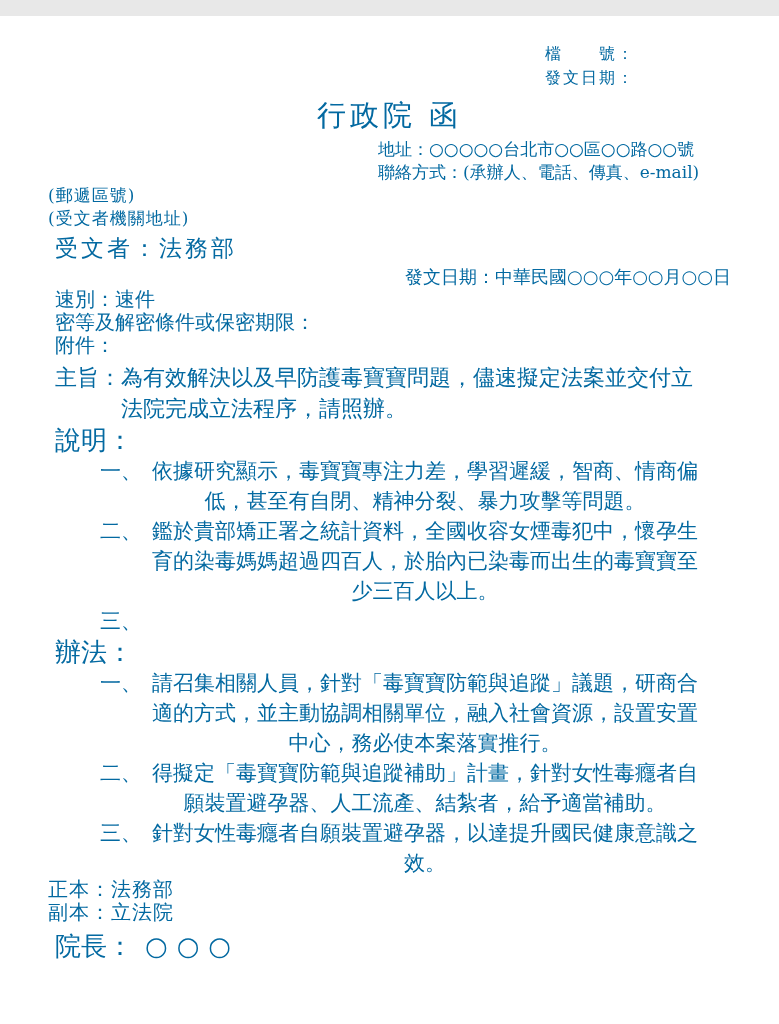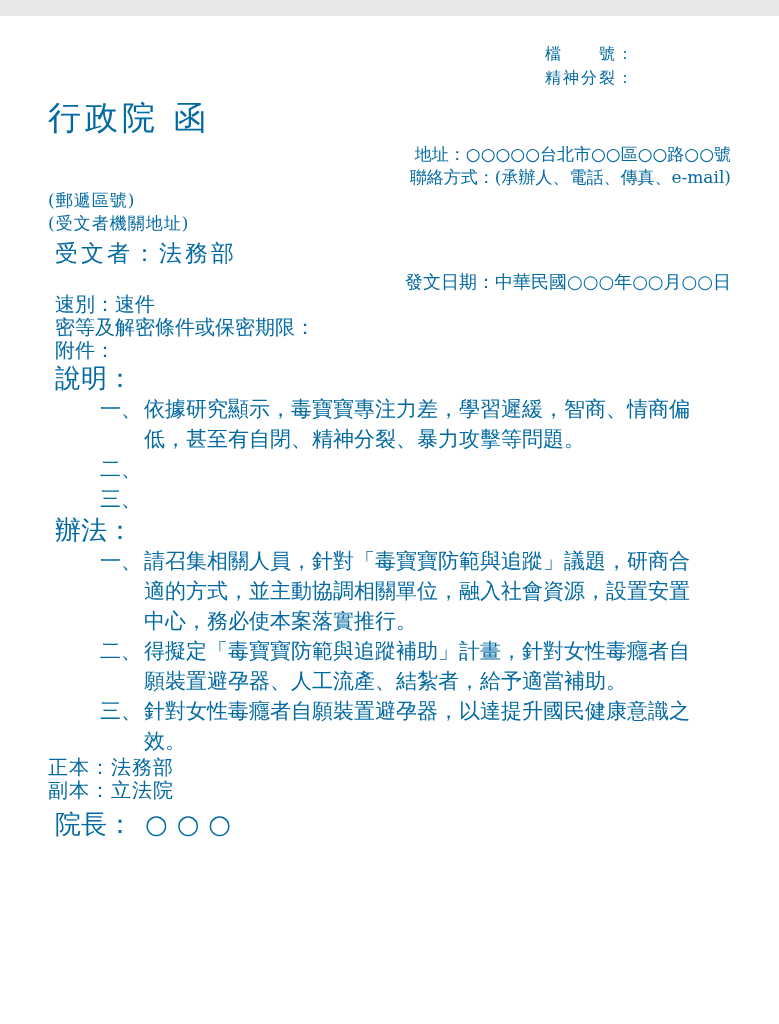--- a/index.html
+++ b/index.html
@@ -24,30 +24,30 @@
     width: fit-content;
     margin-left: auto;
     margin-right: 96px;
     font-size: 16px;
     line-height: 24px;
     letter-spacing: 2px;
   }
   
   .doc-title {
     margin: 6px 0 2px 0;
-    font-size: 33px;
+    text-align: center;
+    font-size: 29px;
     font-weight: normal;
     letter-spacing: 4px;
   }
   
   .sender-block {
     margin-left: 330px;
     font-size: 17px;
     line-height: 23px;
-    text-align: right;
   }
   
   .paren-line {
     font-size: 17px;
     line-height: 23px;
     letter-spacing: 1px;
   }
   .recipient-line {
     margin: 3px 0 2px 7px;
     font-size: 23px;
@@ -79,21 +79,21 @@
     font-size: 26px;
     line-height: 32px;
   }
   .item-row {
     display: flex;
     margin-left: 52px;
     font-size: 21px;
     line-height: 30px;
   }
   .item-row .num { flex: none; width: 44px; }
-  .item-row .txt { width: 562px; }
+  .item-row .txt { width: 562px; text-align: center; }
   .footer-line {
     font-size: 20px;
     line-height: 23px;
     letter-spacing: 1px;
   }
   .signature-line {
     margin: 5px 0 0 7px;
     font-size: 26px;
     line-height: 34px;
   }
@@ -102,50 +102,55 @@
     letter-spacing: 9px;
   }
 </style>
 </head>
 <body>
 
 <div class="page">
 
   <div class="file-meta">
     <div>檔　　號：</div>
-    <div>精神分裂：</div>
+    <div>發文日期：</div>
   </div>
 
   <h1 class="doc-title">行政院 函</h1>
 
   <div class="sender-block">
     <div>地址：○○○○○台北市○○區○○路○○號</div>
     <div>聯絡方式：(承辦人、電話、傳真、e-mail)</div>
   </div>
 
   <div class="paren-line">(郵遞區號)</div>
   <div class="paren-line">(受文者機關地址)</div>
 
   <div class="recipient-line">受文者：法務部</div>
 
   <div class="issue-line">發文日期：中華民國○○○年○○月○○日</div>
 
   <div class="meta-line">速別：速件</div>
   <div class="meta-line">密等及解密條件或保密期限：</div>
   <div class="meta-line">附件：</div>
 
+  <div class="subject-row">
+    <span class="lbl">主旨：</span>
+    <span class="txt">為有效解決以及早防護毒寶寶問題，儘速擬定法案並交付立法院完成立法程序，請照辦。</span>
+  </div>
 
   <div class="section-label">說明：</div>
 
   <div class="item-row">
     <span class="num">一、</span>
     <span class="txt">依據研究顯示，毒寶寶專注力差，學習遲緩，智商、情商偏低，甚至有自閉、精神分裂、暴力攻擊等問題。</span>
   </div>
   <div class="item-row">
     <span class="num">二、</span>
+    <span class="txt">鑑於貴部矯正署之統計資料，全國收容女煙毒犯中，懷孕生育的染毒媽媽超過四百人，於胎內已染毒而出生的毒寶寶至少三百人以上。</span>
   </div>
   <div class="item-row">
     <span class="num">三、</span>
   </div>
 
   <div class="section-label">辦法：</div>
 
   <div class="item-row">
     <span class="num">一、</span>
     <span class="txt">請召集相關人員，針對「毒寶寶防範與追蹤」議題，研商合適的方式，並主動協調相關單位，融入社會資源，設置安置中心，務必使本案落實推行。</span>

